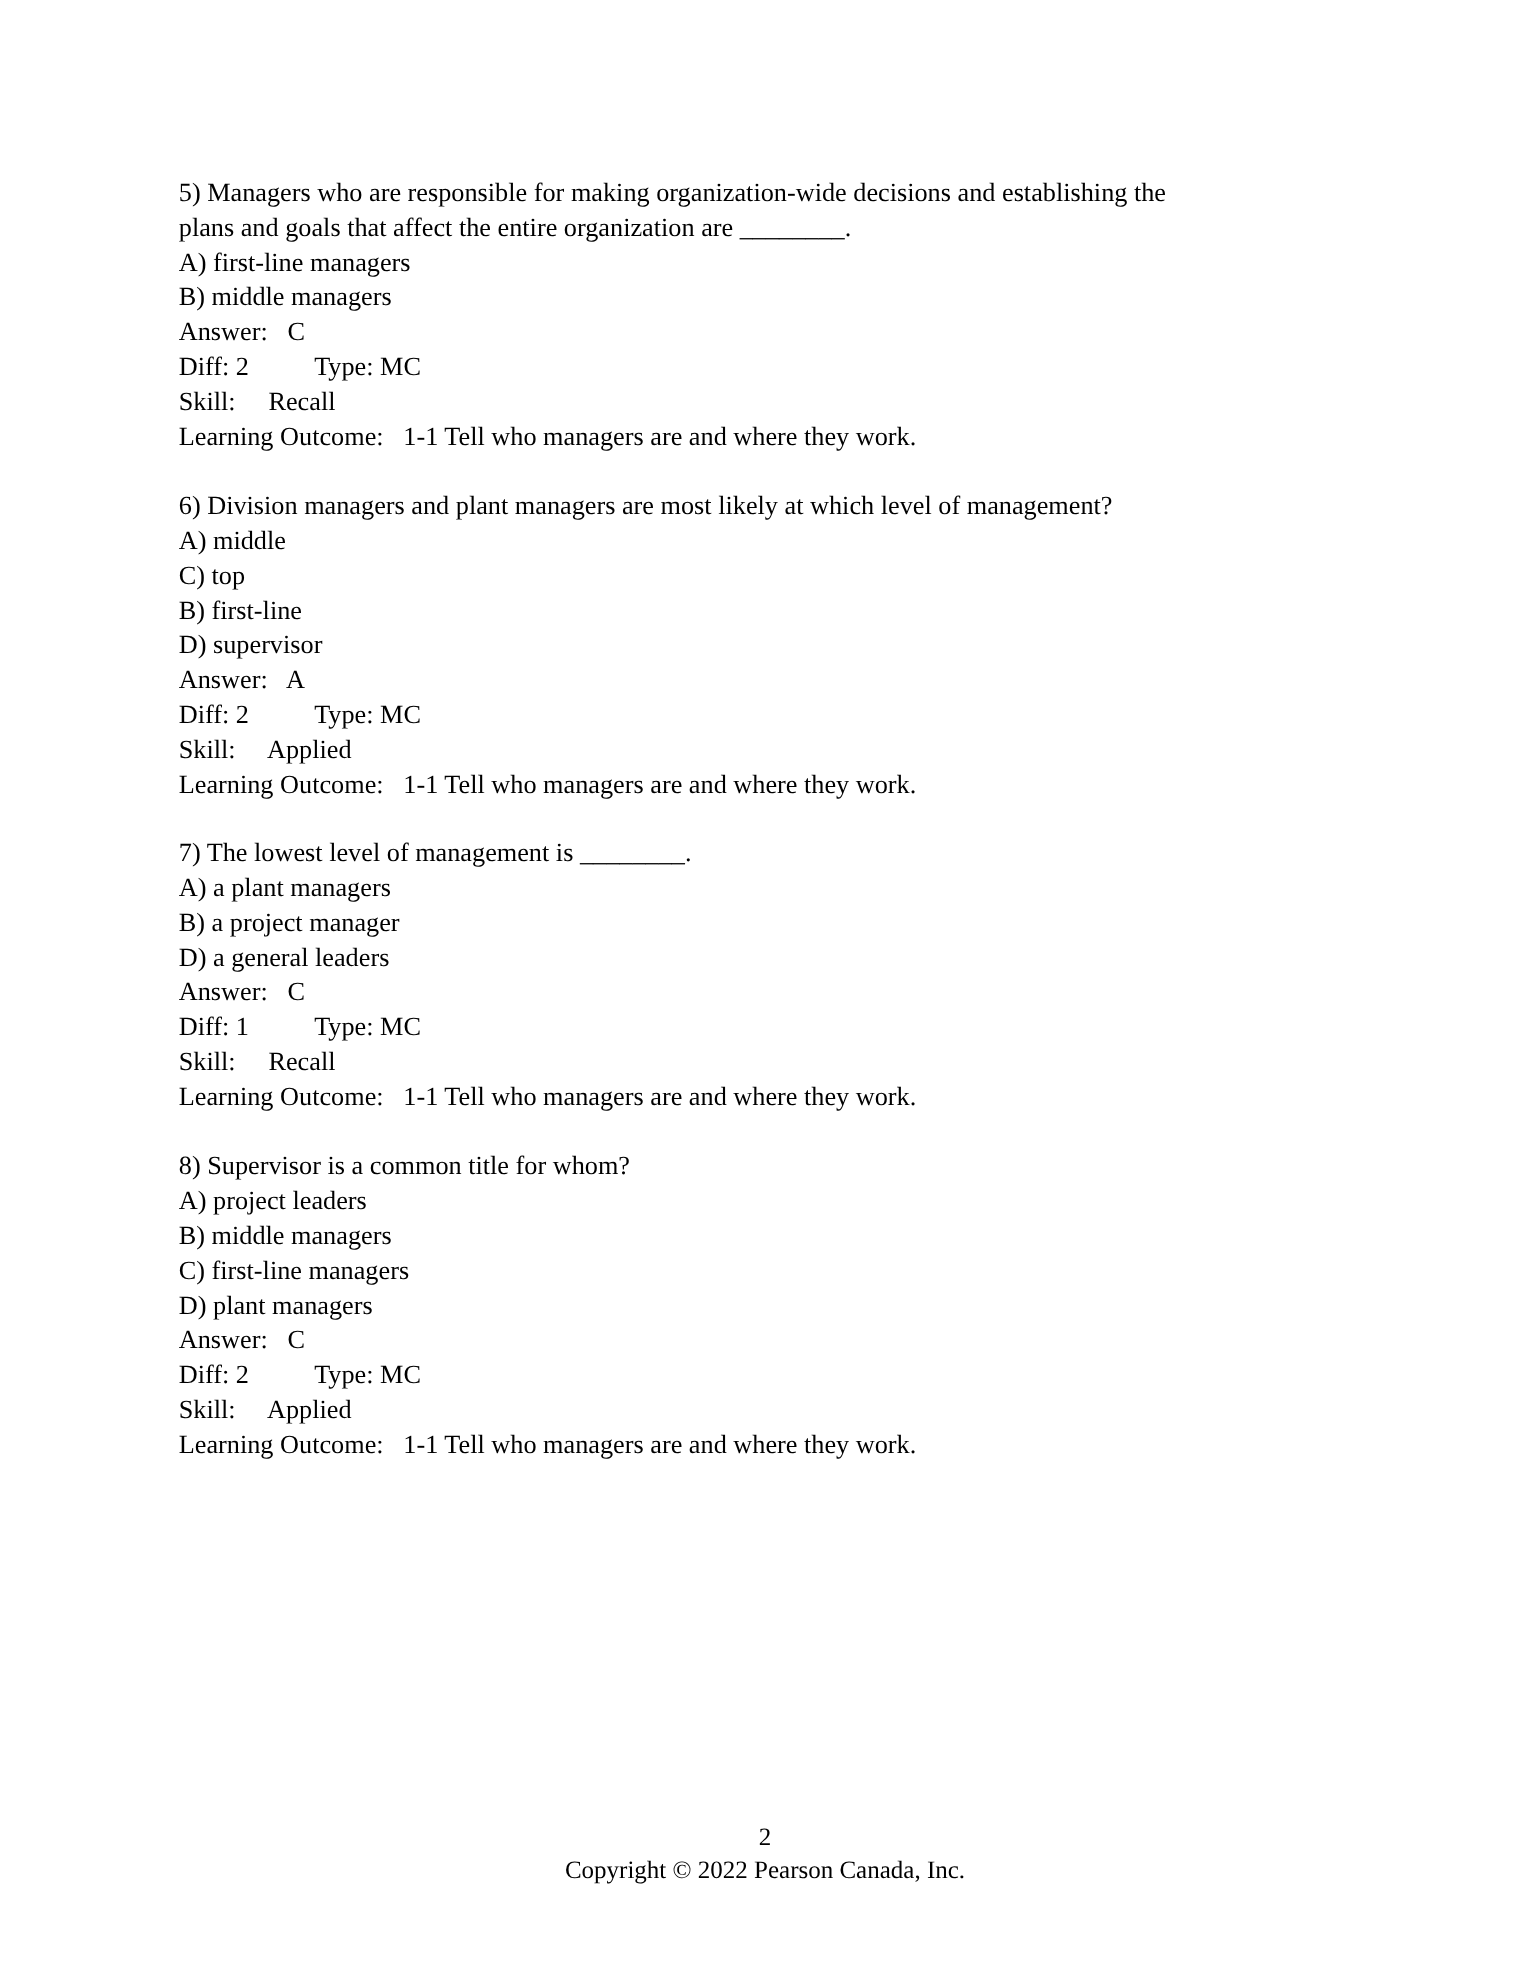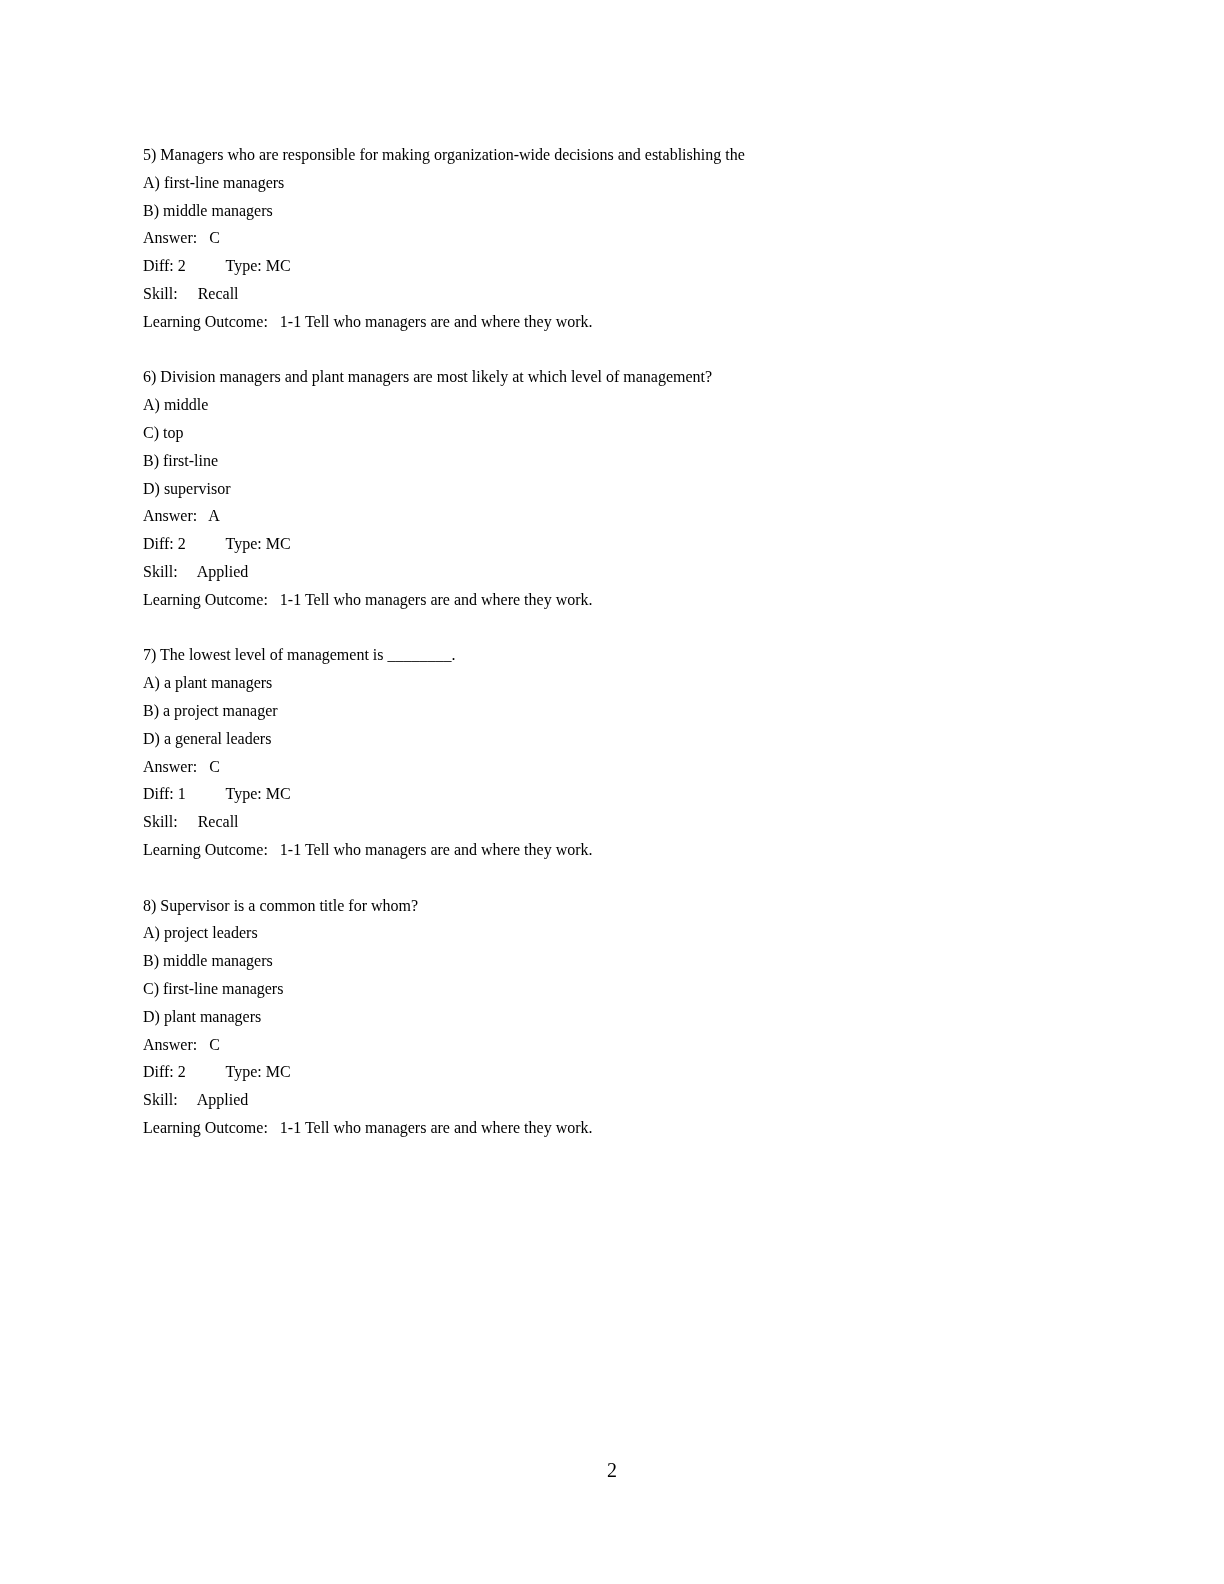--- a/index.html
+++ b/index.html
@@ -12,21 +12,21 @@
     width: 1224px;
     height: 1584px;
     overflow: hidden;
     font-family: "Liberation Serif", "DejaVu Serif", serif;
     color: #000000;
   }
   .content {
     position: absolute;
     left: 143px;
     top: 141px;
-    font-size: 16px;
+    font-size: 21px;
     line-height: 27.8px;
   }
   .question {
     margin: 0 0 27.8px 0;
     padding: 0;
   }
   .ln {
     white-space: pre;
     min-height: 27.8px;
   }
@@ -41,20 +41,21 @@
   }
   .footer .ln { min-height: 26px; }
 </style>
 </head>
 <body>
 
 <main class="content">
 
   <section class="question">
     <div class="ln">5) Managers who are responsible for making organization-wide decisions and establishing the</div>
+    <div class="ln">plans and goals that affect the entire organization are ________.</div>
     <div class="ln">A) first-line managers</div>
     <div class="ln">B) middle managers</div>
     <div class="ln">Answer:   C</div>
     <div class="ln">Diff: 2          Type: MC</div>
     <div class="ln">Skill:     Recall</div>
     <div class="ln">Learning Outcome:   1-1 Tell who managers are and where they work.</div>
   </section>
 
   <section class="question">
     <div class="ln">6) Division managers and plant managers are most likely at which level of management?</div>
@@ -88,13 +89,14 @@
     <div class="ln">Answer:   C</div>
     <div class="ln">Diff: 2          Type: MC</div>
     <div class="ln">Skill:     Applied</div>
     <div class="ln">Learning Outcome:   1-1 Tell who managers are and where they work.</div>
   </section>
 
 </main>
 
 <footer class="footer">
   <div class="ln">2</div>
+  <div class="ln">Copyright © 2022 Pearson Canada, Inc.</div>
 </footer>
 
 </body></html>

